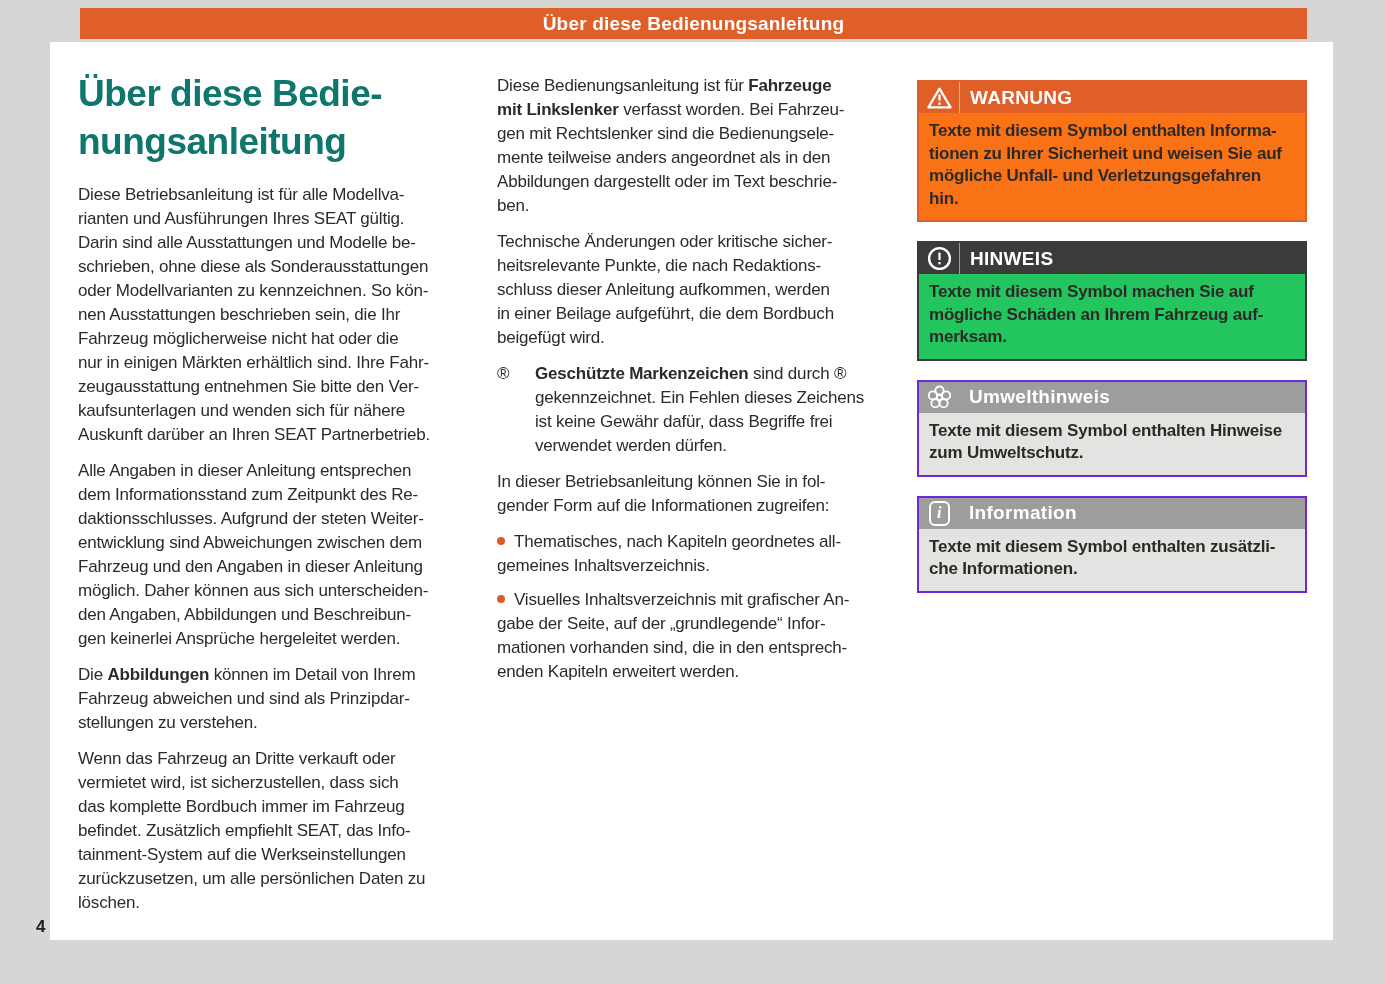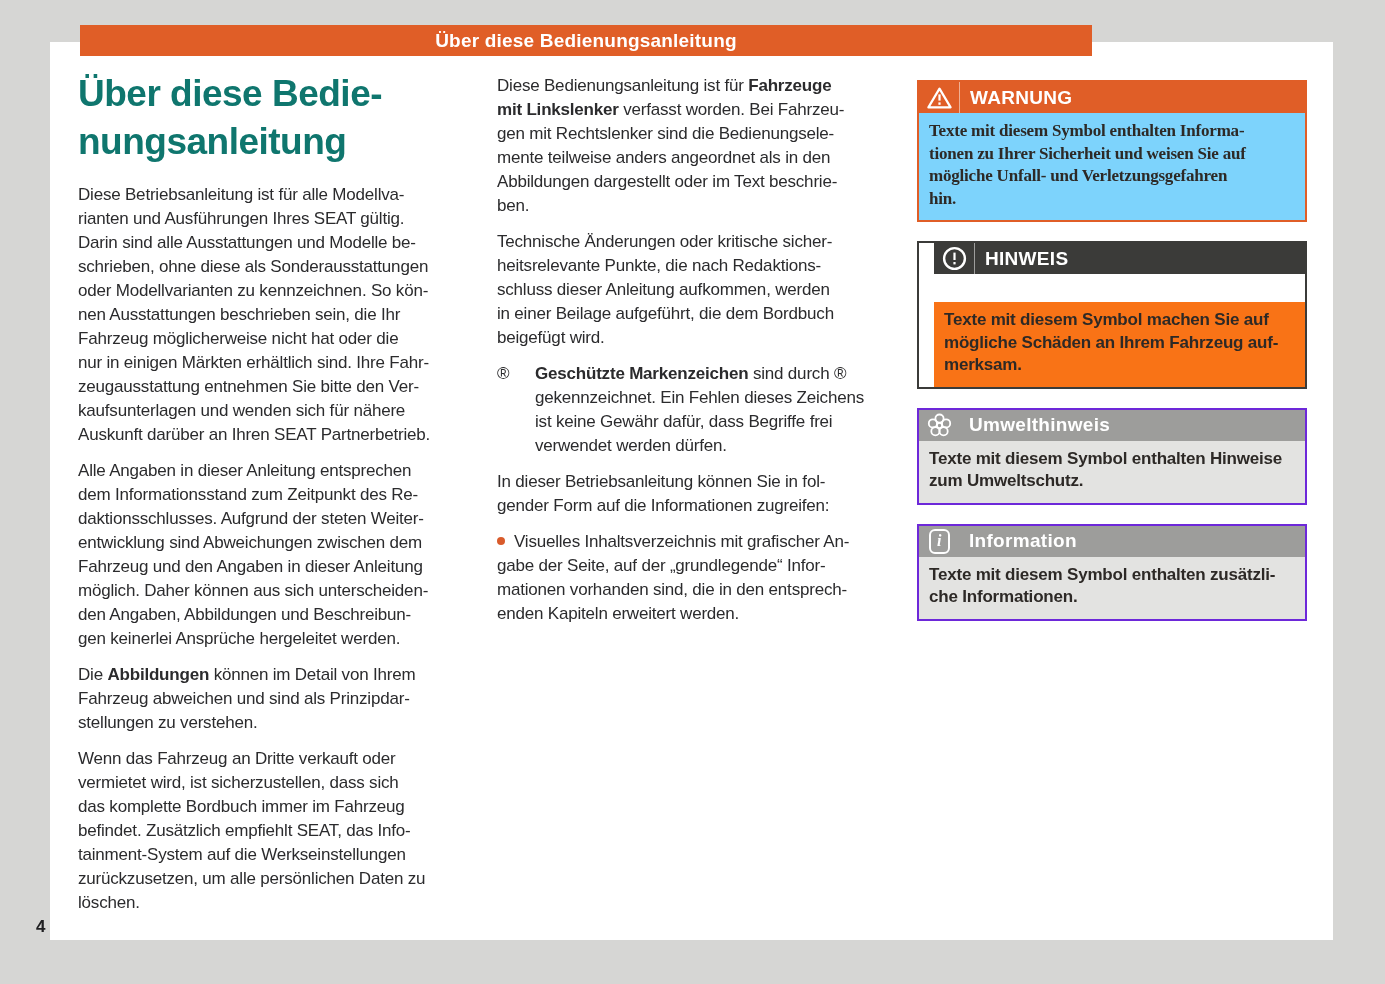--- a/index.html
+++ b/index.html
@@ -9,22 +9,22 @@
     font-family:"Liberation Sans", sans-serif;
     position:relative;
     overflow:hidden;
   }
   .page {
     position:absolute; left:50px; top:42px;
     width:1283px; height:898px;
     background:#ffffff;
   }
   .chapter-bar {
-    position:absolute; left:80px; top:25px;
-    width:1012px; height:31px;
+    position:absolute; left:80px; top:8px;
+    width:1227px; height:31px;
     background:#e05e27;
     color:#ffffff; font-weight:bold; font-size:19px;
     display:flex; align-items:center; justify-content:center;
     letter-spacing:0.2px; z-index:3;
   }
   .col {
     position:absolute;
     font-size:17px; line-height:24px; letter-spacing:-0.2px;
     color:#2b2b2d; z-index:2;
   }
@@ -58,24 +58,24 @@
     flex:none;
   }
   .box-title { display:flex; align-items:center; padding-left:10px; letter-spacing:0.3px; }
   .box-body {
     padding:7px 10px 10px 10px;
     font-weight:bold; font-size:17px; line-height:22.5px;
     white-space:pre-line; color:#2d2926; letter-spacing:-0.2px;
   }
   .box-warning { border-color:#e05e27; }
   .box-warning .box-head { background:#e05e27; }
-  .box-warning .box-body { background:#7dd3fc;font-family:Liberation Serif, serif; }
-  .box-notice { border-color:#3b3b39;padding-left:15px; }
+  .box-warning .box-body { background:#f97316; }
+  .box-notice { border-color:#3b3b39; }
   .box-notice .box-head { background:#3b3b39; }
-  .box-notice .box-body { background:#f97316;margin-top:28px; }
+  .box-notice .box-body { background:#22c55e; }
   .box-eco .box-head, .box-info .box-head { background:#9d9d9b; }
   .box-eco .box-body, .box-info .box-body { background:#e3e3e1; }
   .box-warning .box-icon, .box-notice .box-icon { border-right:1px solid rgba(255,255,255,0.5); }
 
   .info-glyph {
     width:21px; height:25px; border:2px solid #ffffff; border-radius:6px;
     display:flex; align-items:center; justify-content:center;
     font-family:"Liberation Serif", serif; font-style:italic; font-weight:bold;
     font-size:16px; color:#ffffff; box-sizing:border-box;
   }
@@ -141,20 +141,22 @@
 beigefügt wird.</p>
   <div class="tm-row">
     <span class="tm-marker">®</span>
     <span class="tm-text"><b>Geschützte Markenzeichen</b><span> sind durch ®
 gekennzeichnet. Ein Fehlen dieses Zeichens
 ist keine Gewähr dafür, dass Begriffe frei
 verwendet werden dürfen.</span></span>
   </div>
   <p class="para">In dieser Betriebsanleitung können Sie in fol-
 gender Form auf die Informationen zugreifen:</p>
+  <div class="bullet-item"><span class="bullet"></span><span class="bullet-text">Thematisches, nach Kapiteln geordnetes all-
+gemeines Inhaltsverzeichnis.</span></div>
   <div class="bullet-item"><span class="bullet"></span><span class="bullet-text">Visuelles Inhaltsverzeichnis mit grafischer An-
 gabe der Seite, auf der „grundlegende“ Infor-
 mationen vorhanden sind, die in den entsprech-
 enden Kapiteln erweitert werden.</span></div>
 </div>
 
 <div class="col col-right">
 
   <div class="box box-warning">
     <div class="box-head">

